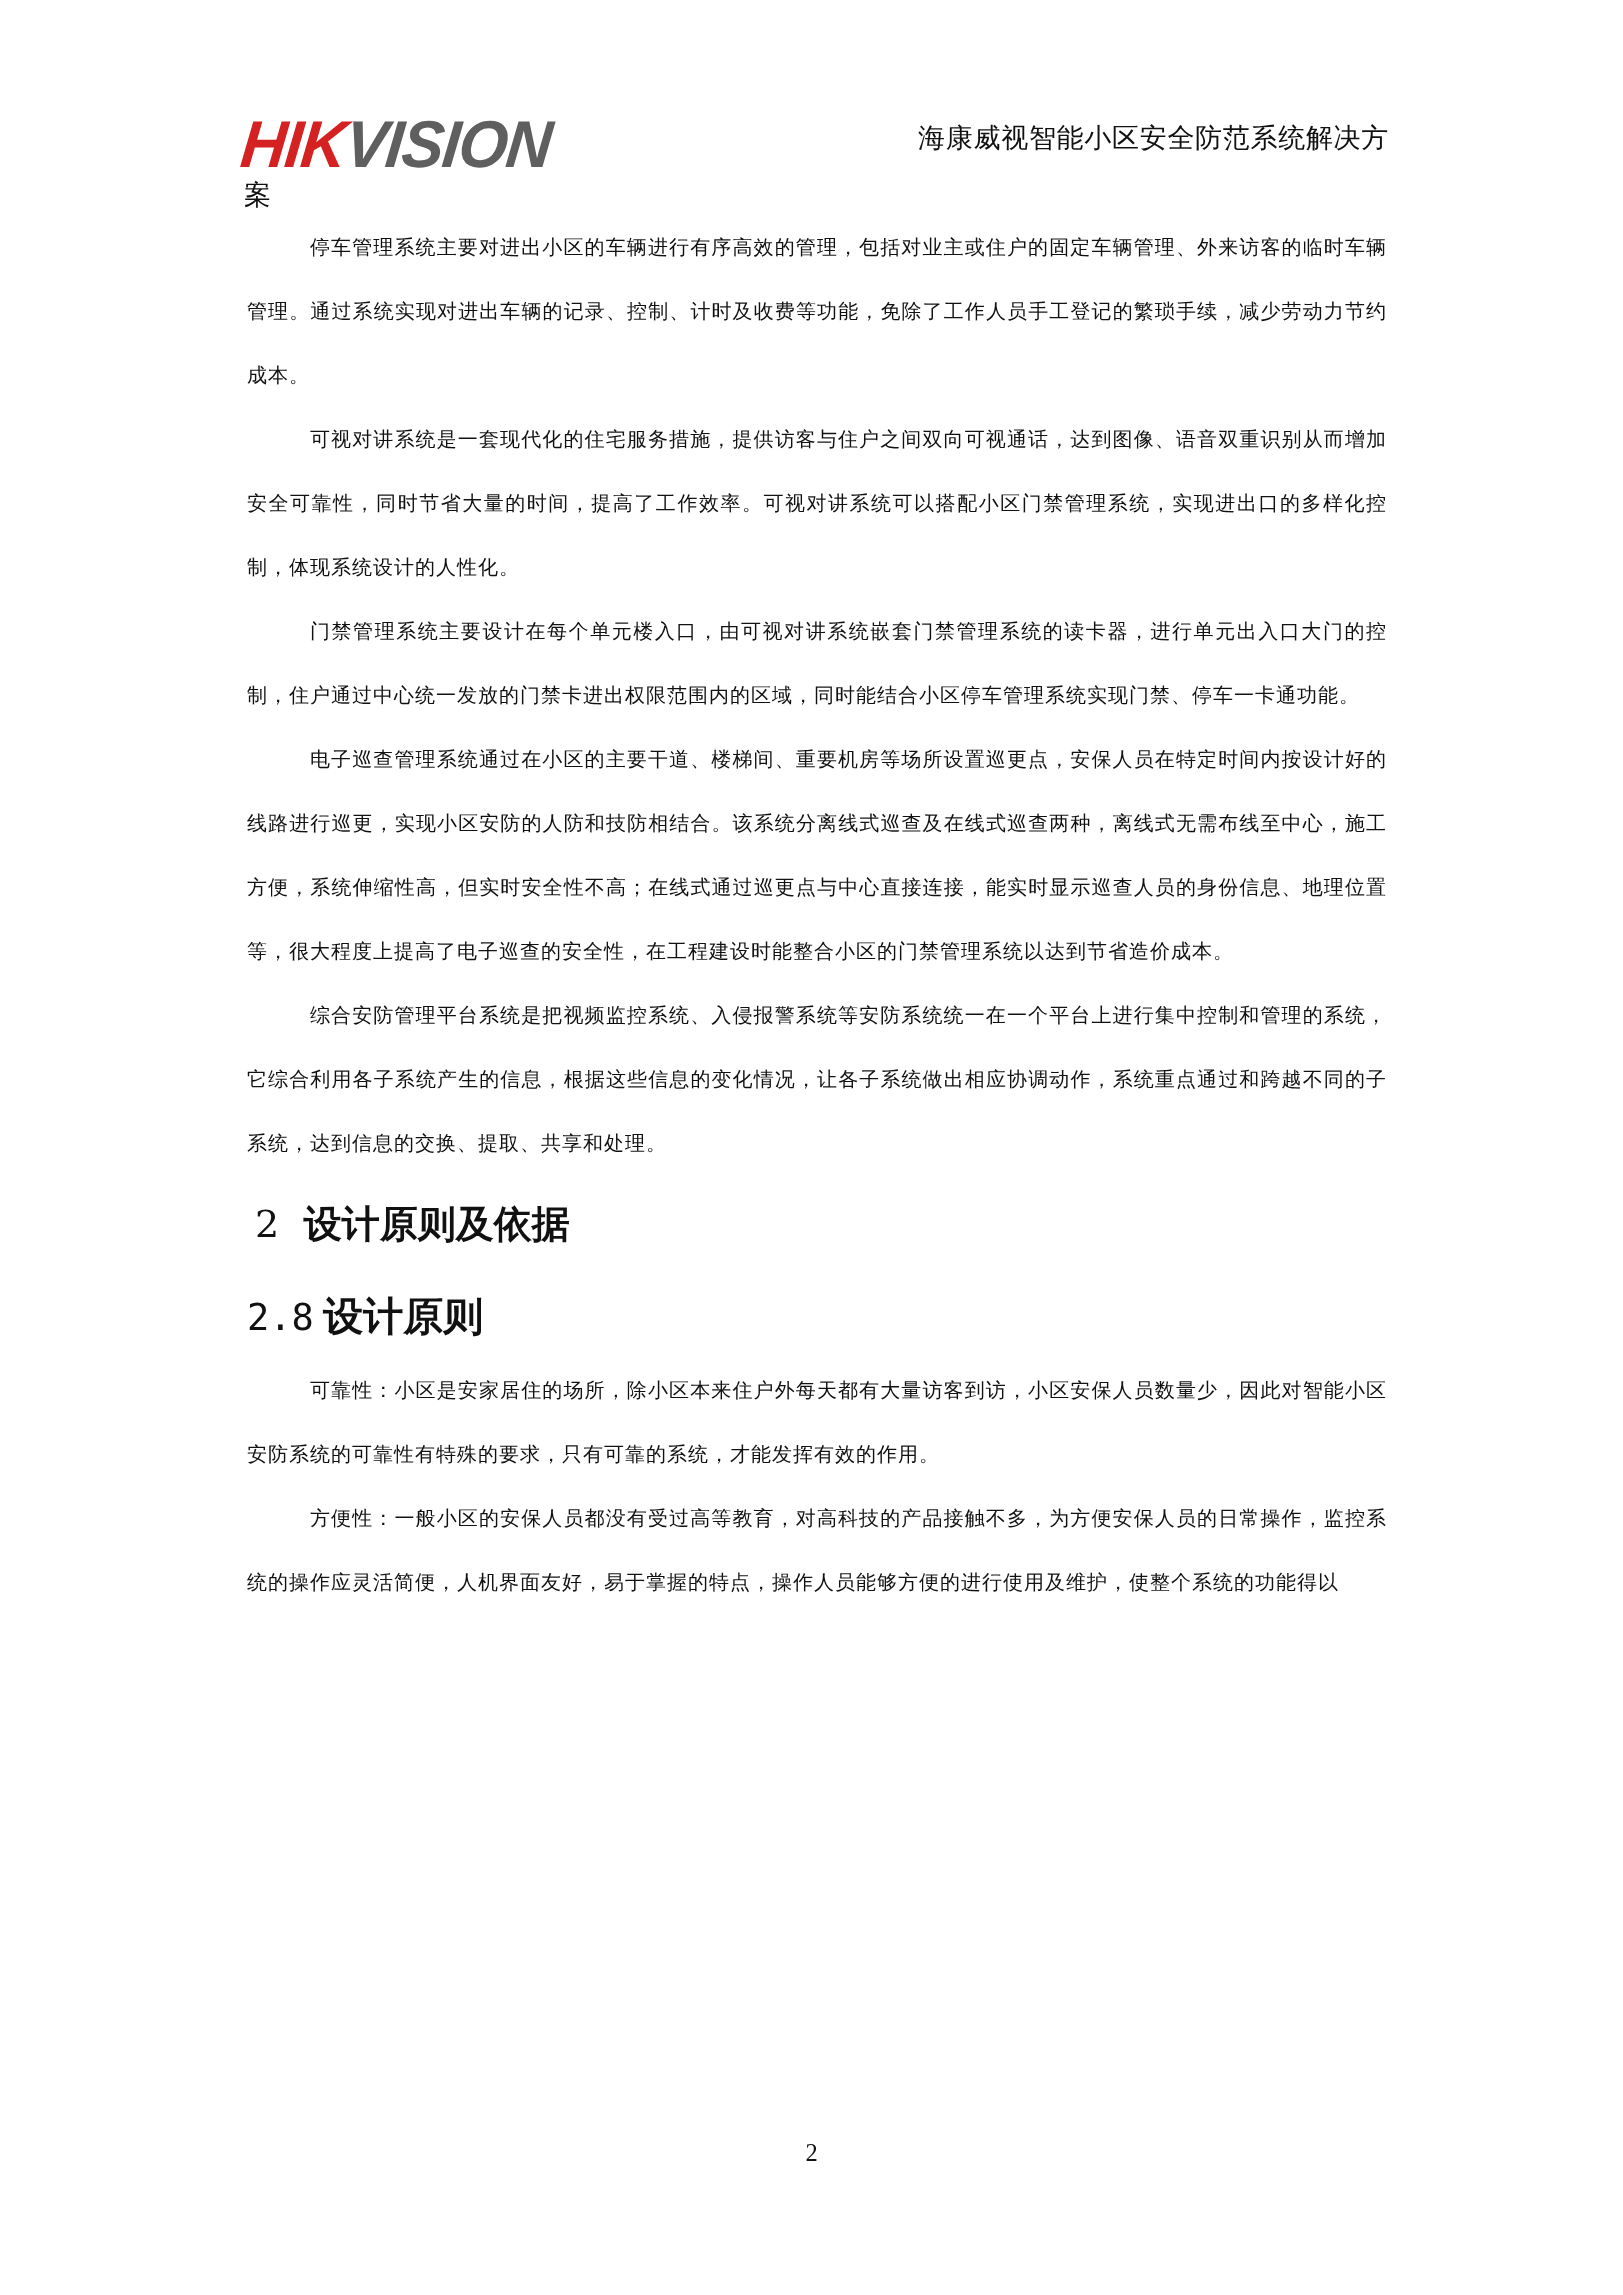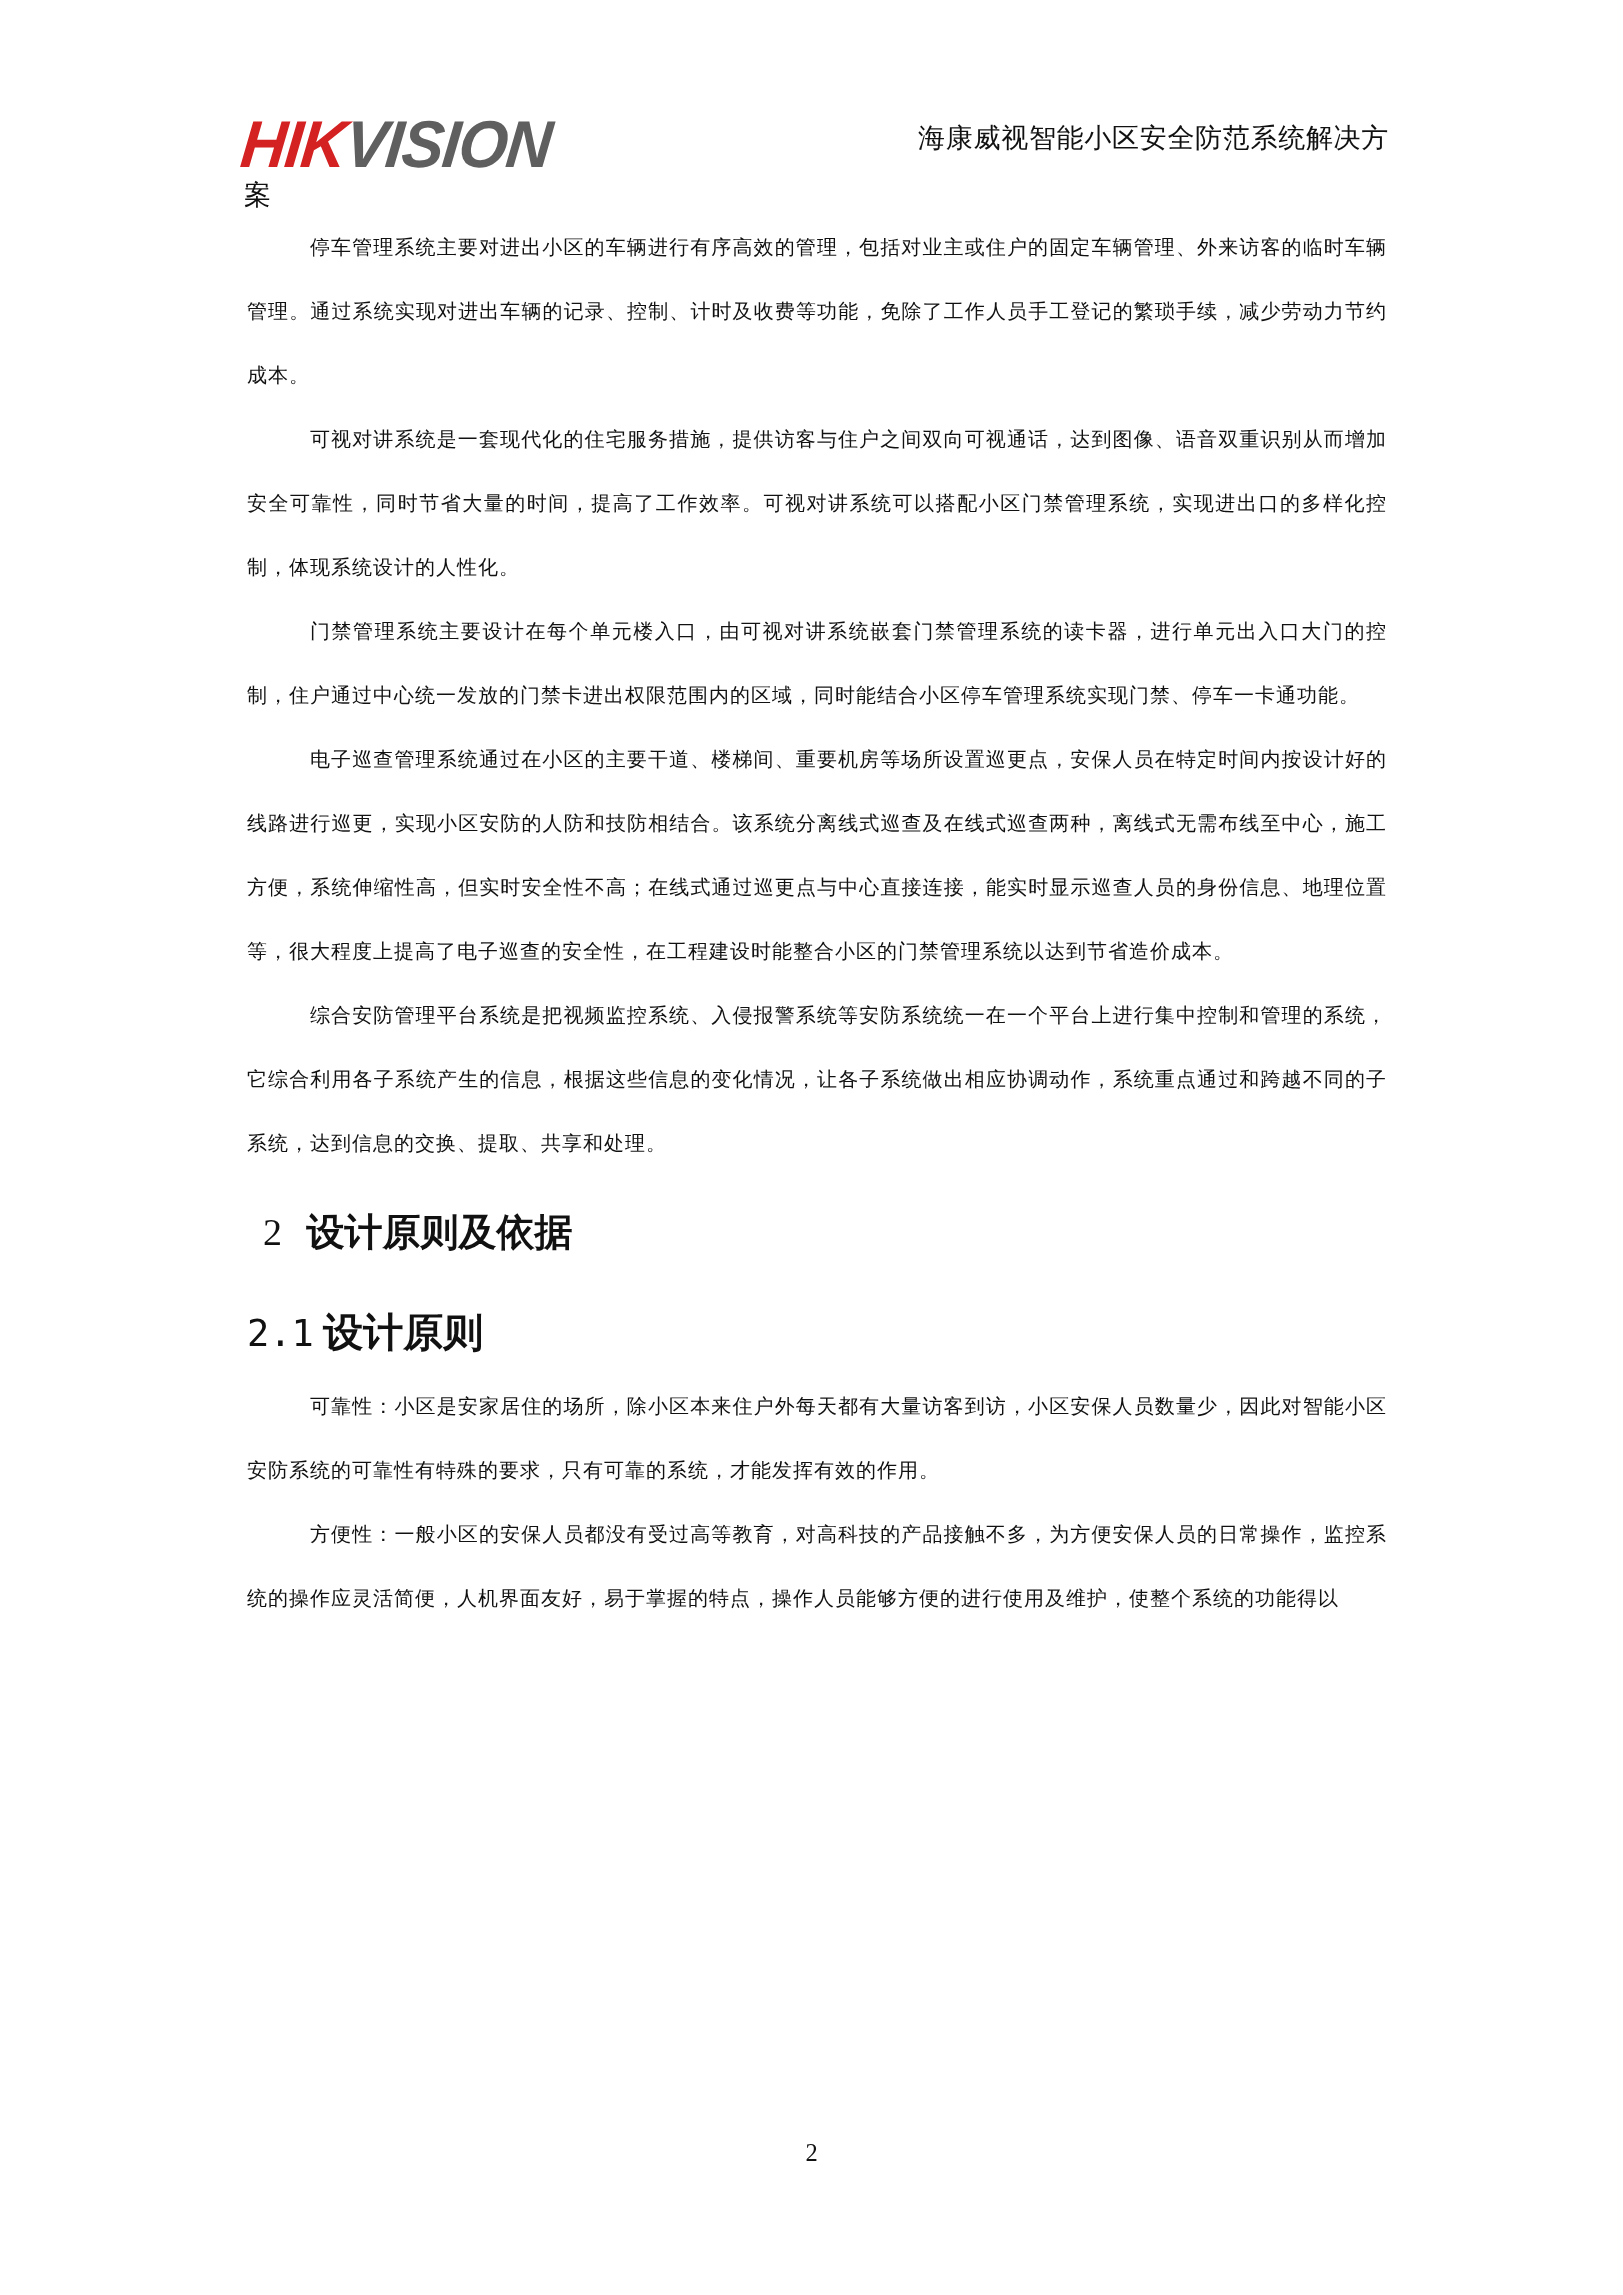--- a/index.html
+++ b/index.html
@@ -11,21 +11,21 @@
             transform: skewX(-6deg) scaleY(1.05); transform-origin: left top; }
     .logo .hik { color: #d42121; }
     .logo .vision { color: #5f5f5f; }
     .header-title { position: absolute; right: 0; top: 6px; font-size: 27px; line-height: 34px; color: #111;
                     letter-spacing: 0.7px; }
     .header-wrap { position: absolute; left: 0; top: 63px; font-size: 27px; line-height: 34px; color: #111; }
     .content { position: absolute; left: 247px; top: 215px; width: 1140px; }
     p.para { margin: 0; font-size: 20px; line-height: 64px; text-align: justify; text-indent: 63px;
              letter-spacing: 1px; }
     p.para .lead { font-weight: normal; }
-    h1.section { margin: 16px; font-size: 38px; line-height: 82px; font-weight: bold; height: 80px; font-family: Liberation Serif, serif; }
+    h1.section { margin: 8px; font-size: 38px; line-height: 82px; font-weight: bold; height: 80px; }
     h1.section .num { font-weight: normal; margin-right: 24.5px; }
     h2.subsection { margin: 0; font-size: 40px; line-height: 89px; font-weight: bold; height: 87px; }
     h2.subsection .num { font-weight: normal; margin-right: 9.5px; font-family: "DejaVu Sans Mono", monospace; font-size: 37px; }
     .page-number { position: absolute; left: 0; width: 100%; top: 2139px; text-align: center;
                    font-family: "Liberation Serif", "DejaVu Serif", serif; font-size: 24.5px; color: #111; }
   </style>
 </head>
 <body>
 
 <div class="header">
@@ -40,21 +40,21 @@
   <p class="para">停车管理系统主要对进出小区的车辆进行有序高效的管理，包括对业主或住户的固定车辆管理、外来访客的临时车辆管理。通过系统实现对进出车辆的记录、控制、计时及收费等功能，免除了工作人员手工登记的繁琐手续，减少劳动力节约成本。</p>
   <p class="para">可视对讲系统是一套现代化的住宅服务措施，提供访客与住户之间双向可视通话，达到图像、语音双重识别从而增加安全可靠性，同时节省大量的时间，提高了工作效率。可视对讲系统可以搭配小区门禁管理系统，实现进出口的多样化控制，体现系统设计的人性化。</p>
   <p class="para">门禁管理系统主要设计在每个单元楼入口，由可视对讲系统嵌套门禁管理系统的读卡器，进行单元出入口大门的控制，住户通过中心统一发放的门禁卡进出权限范围内的区域，同时能结合小区停车管理系统实现门禁、停车一卡通功能。</p>
   <p class="para">电子巡查管理系统通过在小区的主要干道、楼梯间、重要机房等场所设置巡更点，安保人员在特定时间内按设计好的线路进行巡更，实现小区安防的人防和技防相结合。该系统分离线式巡查及在线式巡查两种，离线式无需布线至中心，施工方便，系统伸缩性高，但实时安全性不高；在线式通过巡更点与中心直接连接，能实时显示巡查人员的身份信息、地理位置等，很大程度上提高了电子巡查的安全性，在工程建设时能整合小区的门禁管理系统以达到节省造价成本。</p>
   <p class="para">综合安防管理平台系统是把视频监控系统、入侵报警系统等安防系统统一在一个平台上进行集中控制和管理的系统，它综合利用各子系统产生的信息，根据这些信息的变化情况，让各子系统做出相应协调动作，系统重点通过和跨越不同的子系统，达到信息的交换、提取、共享和处理。</p>
 
   <h1 class="section">
     <span class="num">2</span><span>设计原则及依据</span>
   </h1>
   <h2 class="subsection">
-    <span class="num">2.1</span><span>设计原则</span>
+    <span class="num">2.8</span><span>设计原则</span>
   </h2>
 
   <p class="para"><span class="lead">可靠性：</span><span>小区是安家居住的场所，除小区本来住户外每天都有大量访客到访，小区安保人员数量少，因此对智能小区安防系统的可靠性有特殊的要求，只有可靠的系统，才能发挥有效的作用。</span></p>
   <p class="para"><span class="lead">方便性：</span><span>一般小区的安保人员都没有受过高等教育，对高科技的产品接触不多，为方便安保人员的日常操作，监控系统的操作应灵活简便，人机界面友好，易于掌握的特点，操作人员能够方便的进行使用及维护，使整个系统的功能得以</span></p>
 </div>
 
 <div class="page-number">2</div>
 
 
 </body></html>

